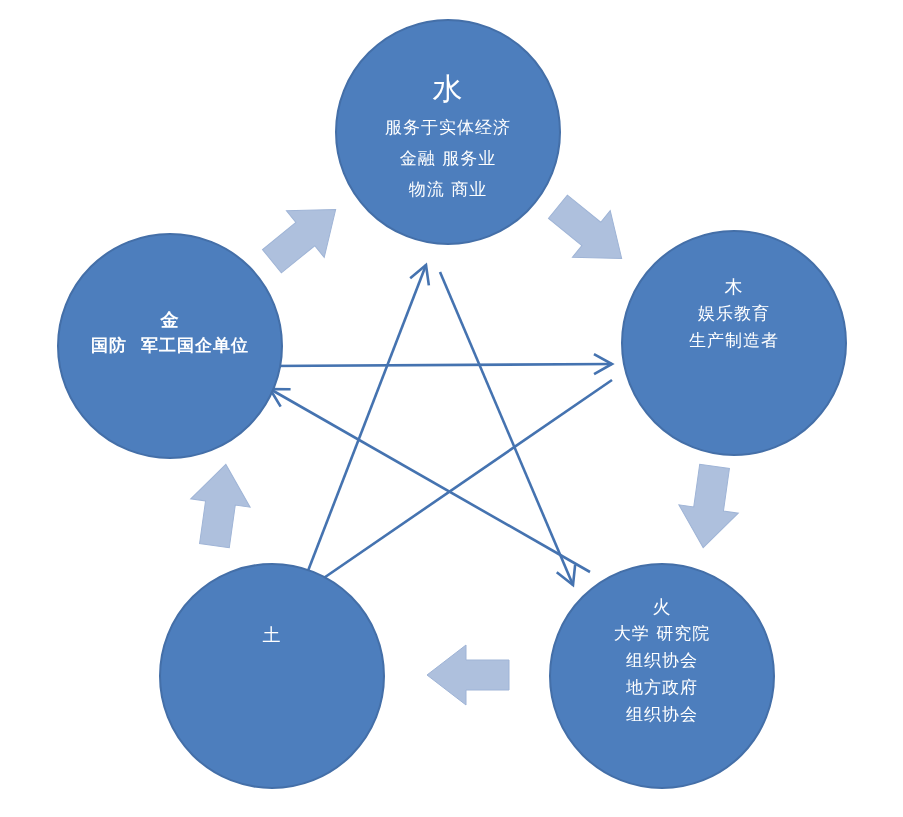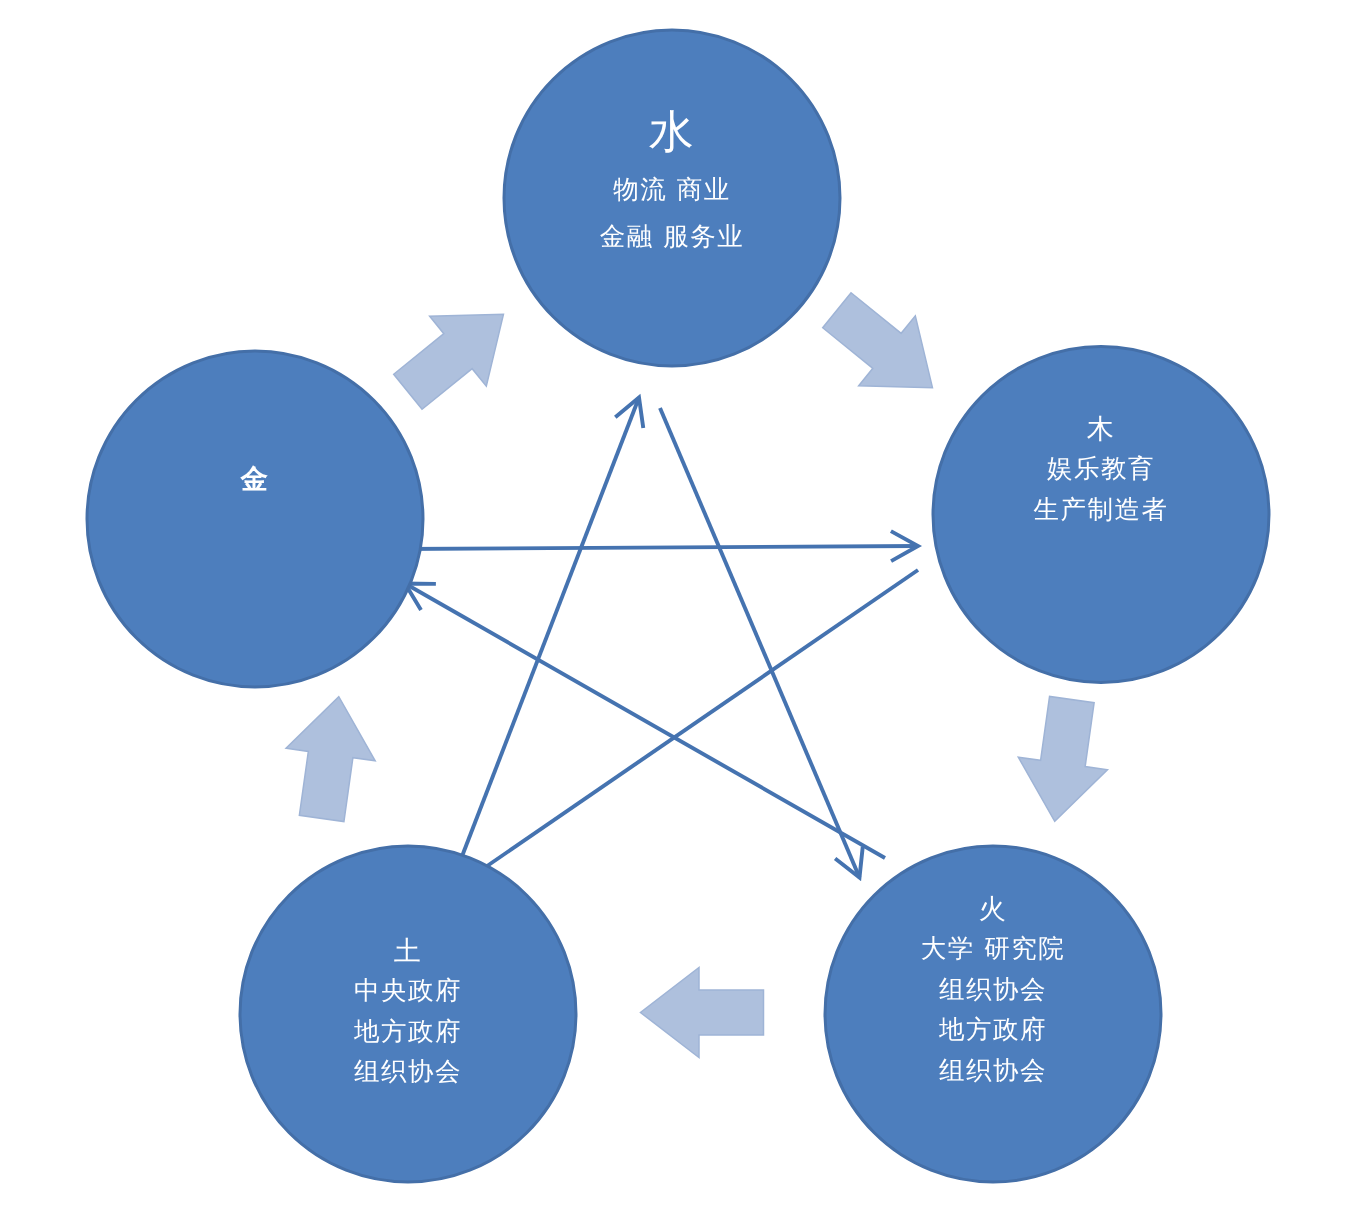--- a/index.html
+++ b/index.html
@@ -65,46 +65,43 @@
       <polygon points="-40,-15 3,-15 3,-30 42,0 3,30 3,15 -40,15" transform="translate(589,232) rotate(39)"></polygon>
       <polygon points="-40,-15 3,-15 3,-30 42,0 3,30 3,15 -40,15" transform="translate(709,506) rotate(98)"></polygon>
       <polygon points="-40,-15 3,-15 3,-30 42,0 3,30 3,15 -40,15" transform="translate(469,675) rotate(180)"></polygon>
       <polygon points="-40,-15 3,-15 3,-30 42,0 3,30 3,15 -40,15" transform="translate(220,506) rotate(-82)"></polygon>
     </g>
   </svg>
 
   <div class="node node-water">
     <div class="title">水</div>
     <div class="lines">
+      <div class="line">服务于实体经济</div>
+      <div class="line">金融 服务业</div>
       <div class="line">物流 商业</div>
-      <div class="line">金融 服务业</div>
     </div>
   </div>
 
   <div class="node node-wood">
     <div class="title">木</div>
     <div class="lines">
       <div class="line">娱乐教育</div>
       <div class="line">生产制造者</div>
     </div>
   </div>
 
   <div class="node node-metal">
     <div class="title">金</div>
     <div class="lines">
+      <div class="line">国防  军工国企单位</div>
     </div>
   </div>
 
   <div class="node node-earth">
     <div class="title">土</div>
-    <div class="lines">
-      <div class="line">中央政府</div>
-      <div class="line">地方政府</div>
-      <div class="line">组织协会</div>
-    </div>
   </div>
 
   <div class="node node-fire">
     <div class="title">火</div>
     <div class="lines">
       <div class="line">大学 研究院</div>
       <div class="line">组织协会</div>
       <div class="line">地方政府</div>
       <div class="line">组织协会</div>
     </div>

